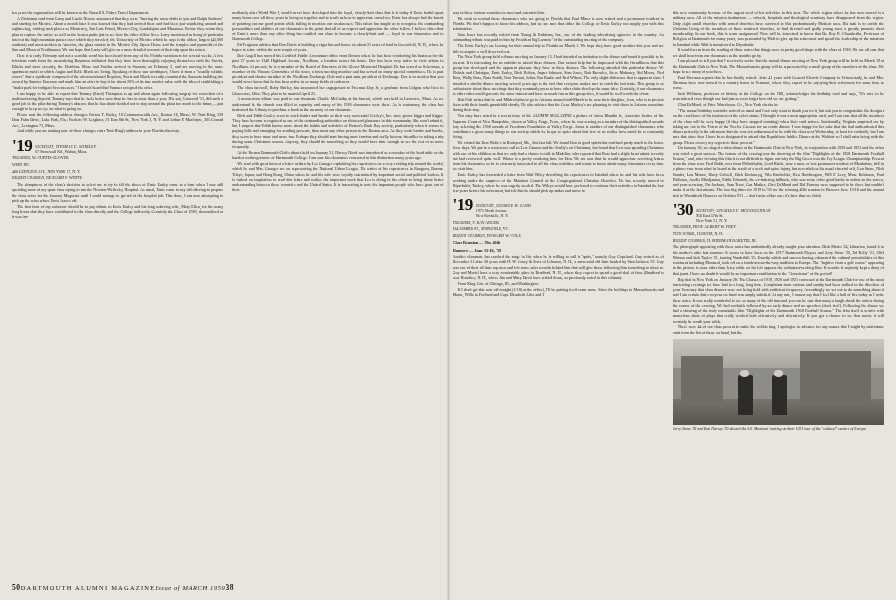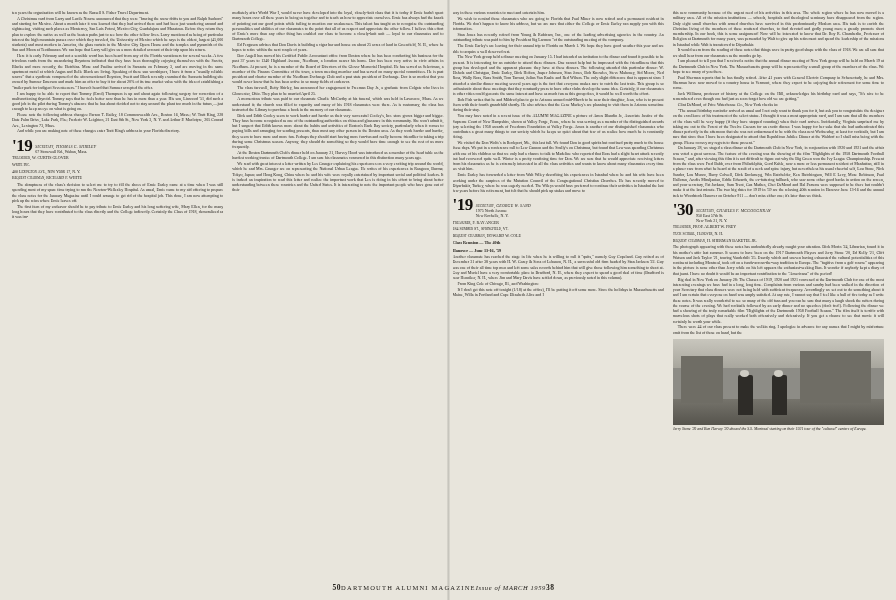--- a/index.html
+++ b/index.html
@@ -132,21 +132,21 @@
   }
 
   
   .footer {
     position: absolute;
     left: 12px;
     right: 21px;
     bottom: 8px;
     display: flex;
     align-items: baseline;
-    justify-content: center;
+    justify-content: flex-start;
     font-size: 6.2px;
     letter-spacing: 0.6px;
     color: #23201c;
   }
   .footer .center {
     font-variant: small-caps;
     letter-spacing: 1.2px;
     font-size: 6.5px;
   }
   .footer .issue { font-style: italic; font-size: 6.5px; }

